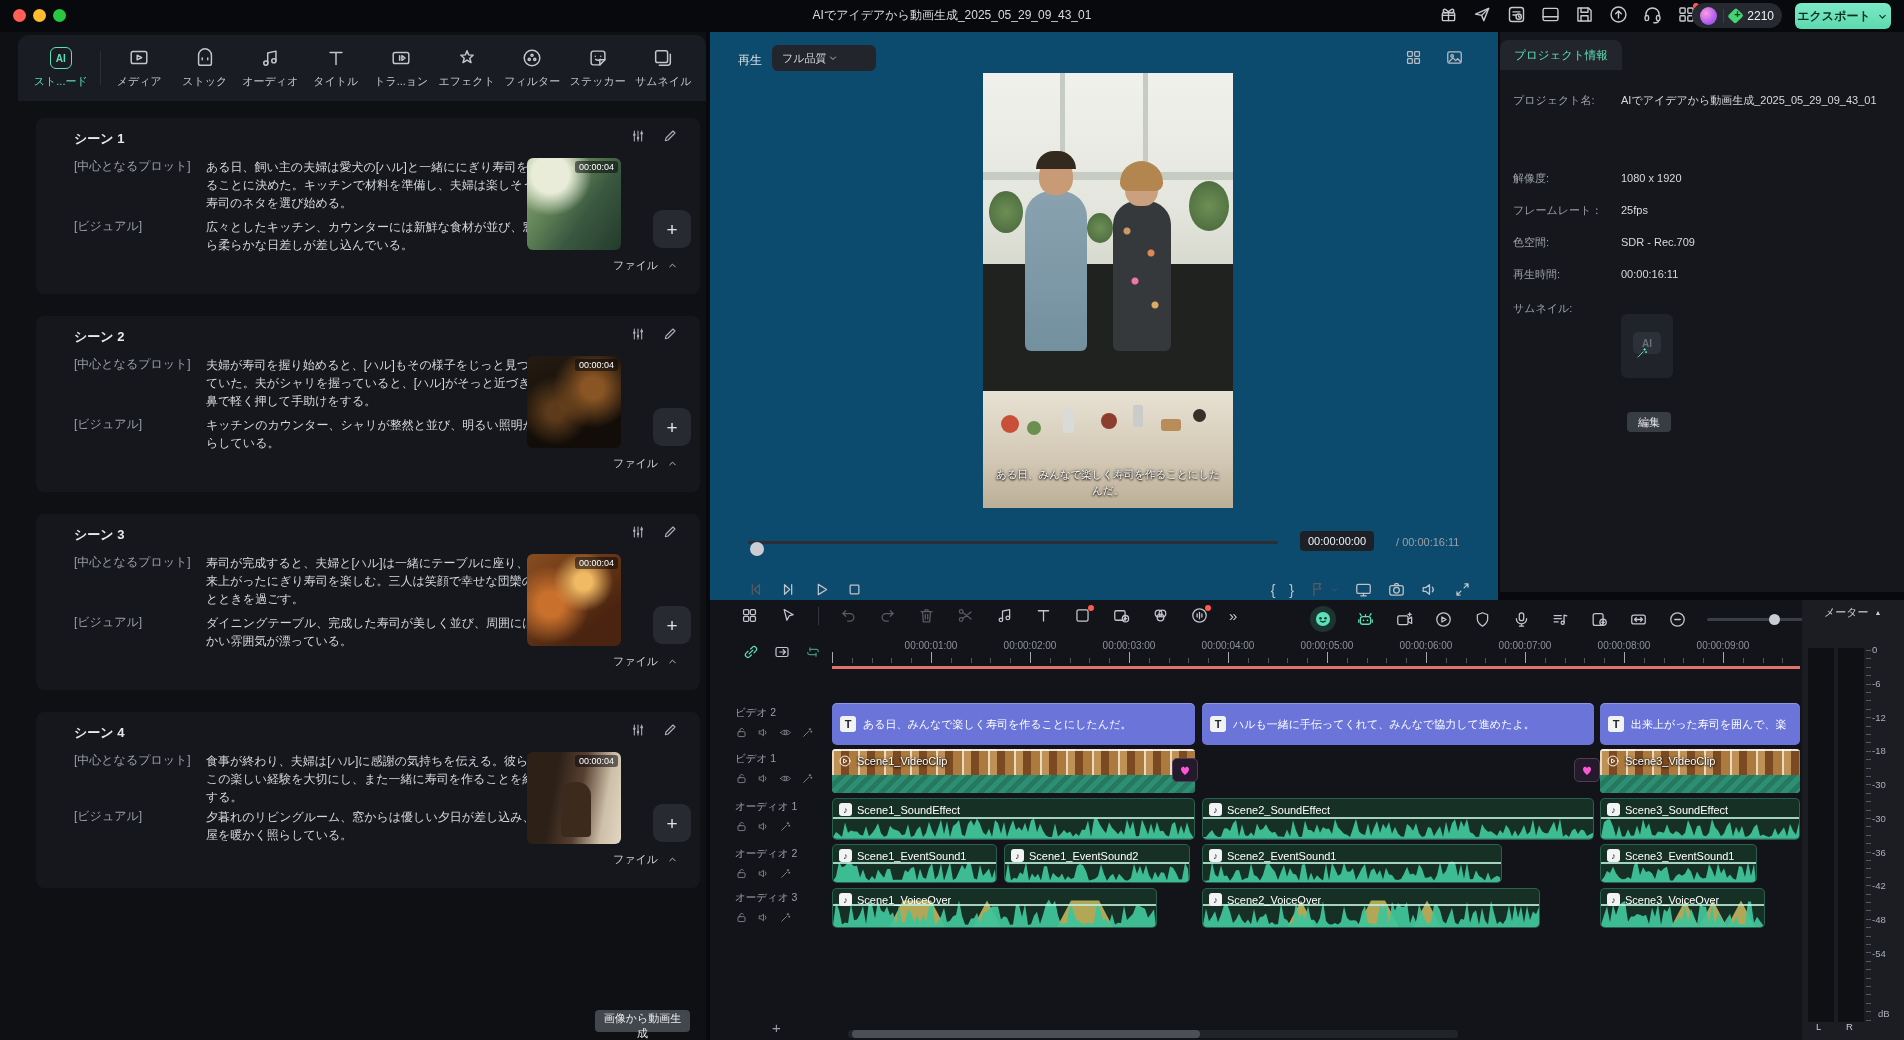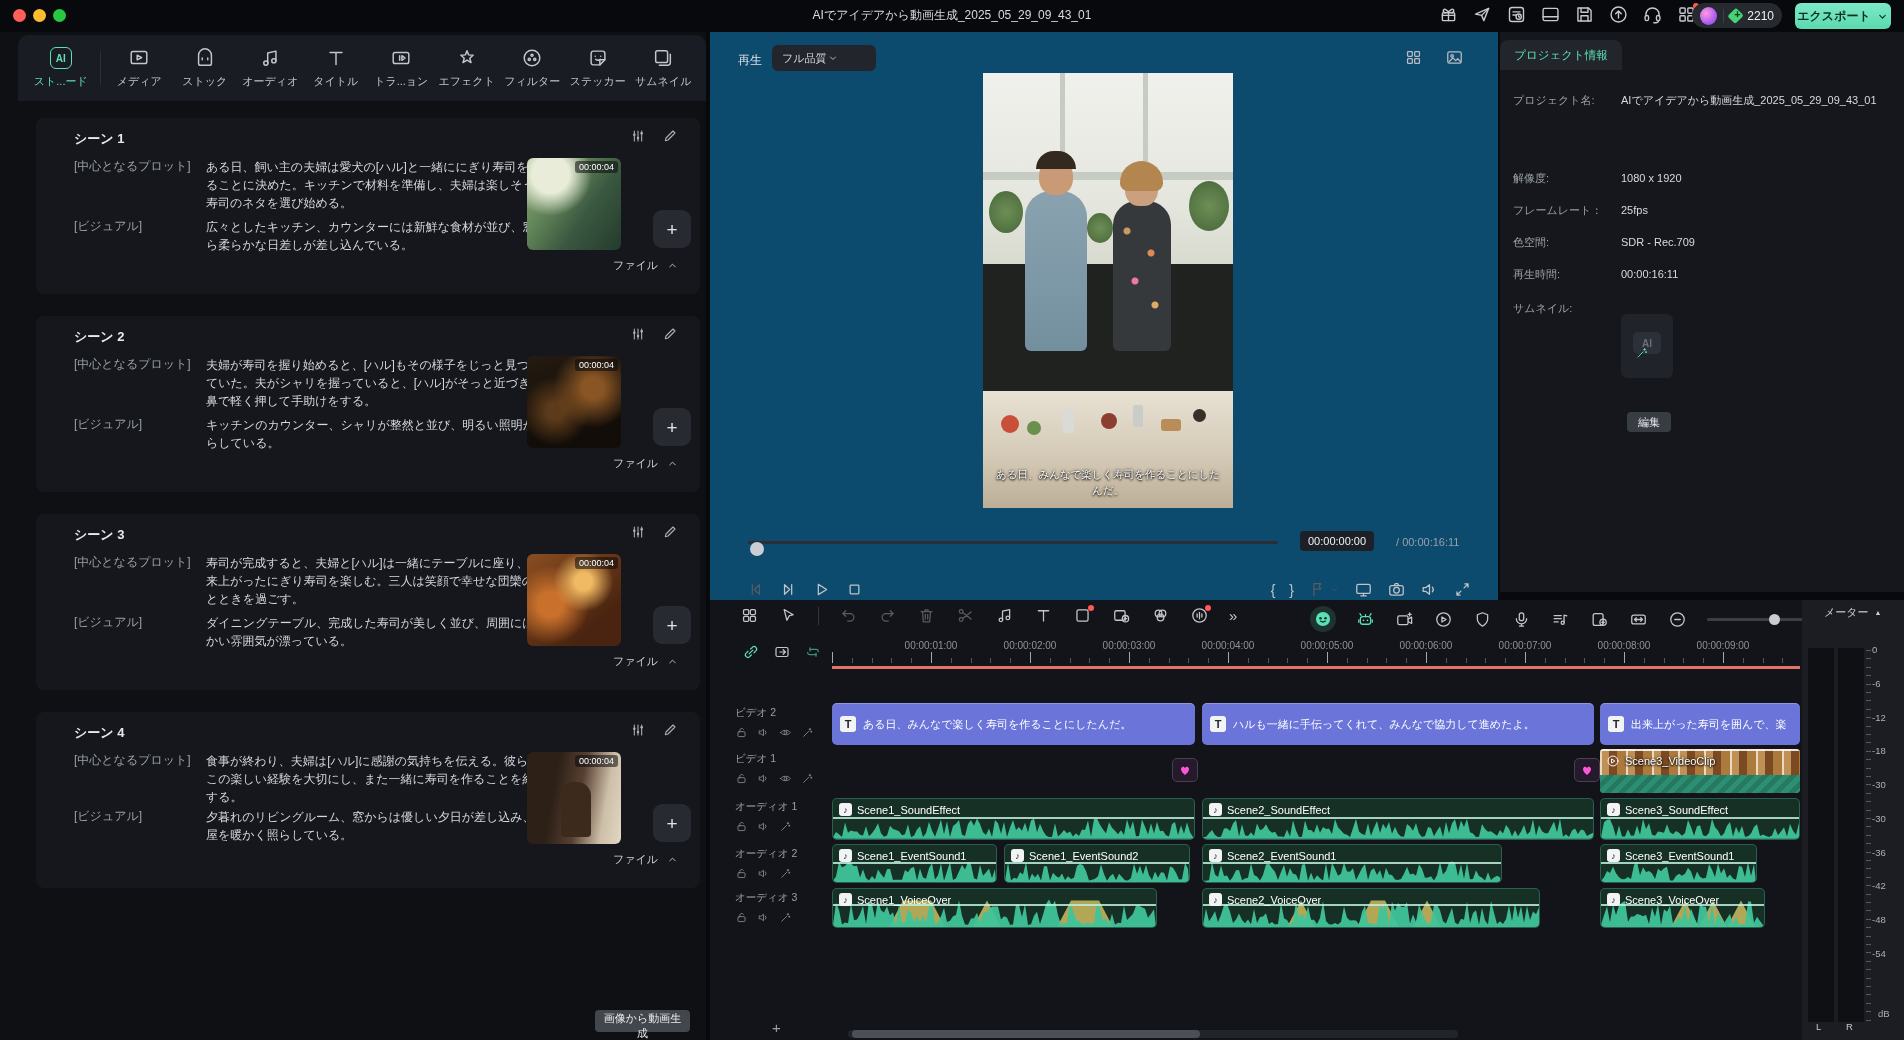--- a/index.html
+++ b/index.html
@@ -958,20 +958,30 @@
       </div>
     <div class="tclip" style="left:370px;width:392px;top:103px">
         <span class="tbadge">T</span>
         <span class="tcliptext">ハルも一緒に手伝ってくれて、みんなで協力して進めたよ。</span>
       </div>
     <div class="tclip" style="left:768px;width:200px;top:103px">
         <span class="tbadge">T</span>
         <span class="tcliptext">出来上がった寿司を囲んで、楽</span>
       </div>
 
+    <div class="vclip" style="left:0;width:363px;top:149px">
+        <div class="filmtop"></div>
+        <div class="filmbot"></div>
+      <div class="vlabel">
+          <svg class="ic" width="14" height="14" style="color:#fff">
+            <use href="#i-playcircle"></use>
+          </svg>
+          <span>Scene1_VideoClip</span>
+        </div>
+      </div>
     <div class="vclip" style="left:768px;width:200px;top:149px">
         <div class="filmtop"></div>
         <div class="filmbot"></div>
       <div class="vlabel">
           <svg class="ic" width="14" height="14" style="color:#fff">
             <use href="#i-playcircle"></use>
           </svg>
           <span>Scene3_VideoClip</span>
         </div>
       </div>

